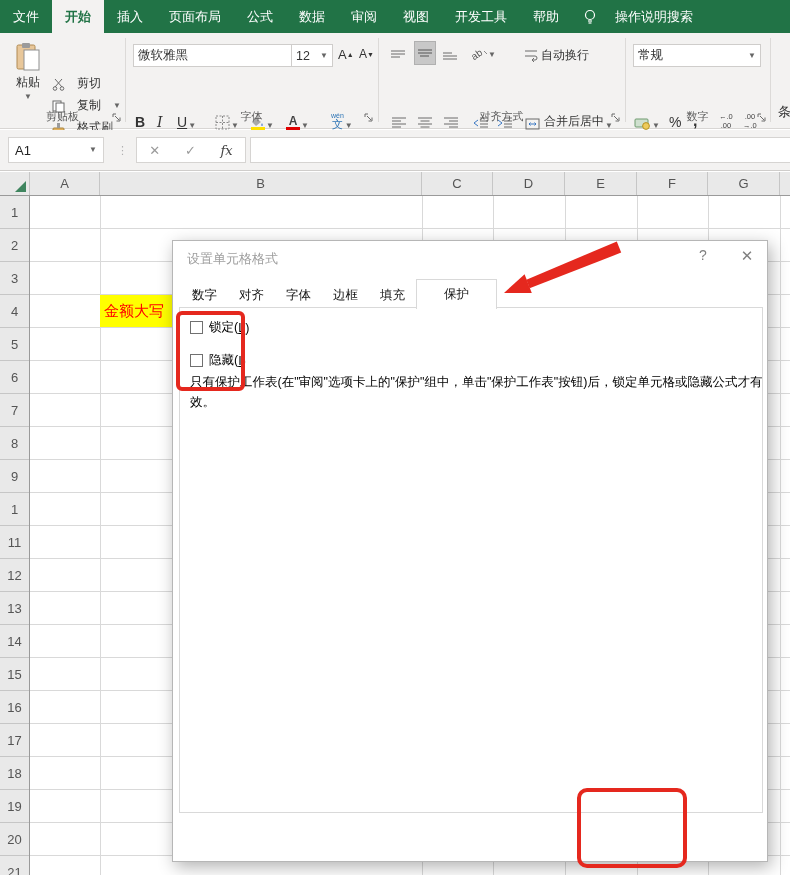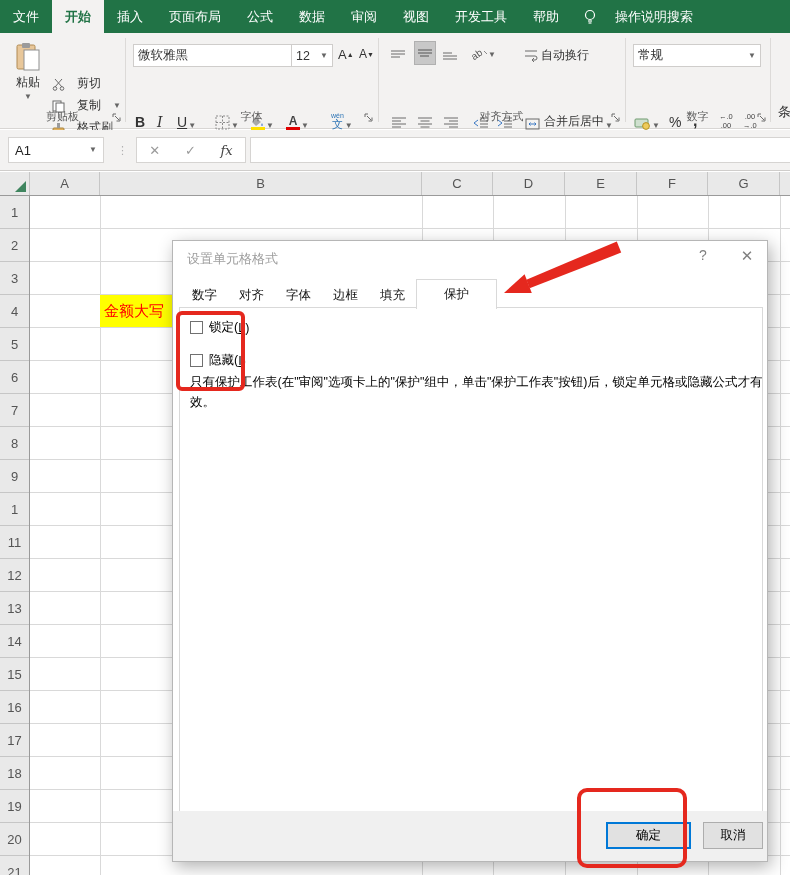--- a/index.html
+++ b/index.html
@@ -469,24 +469,20 @@
           <span>)</span>
       </div>
       <div class="chk-row r2">
         <span class="chkbox"></span>
         <span>隐藏(</span>
           <u>I</u>
           <span>)</span>
       </div>
       <div class="dlg-desc">只有保护工作表(在"审阅"选项卡上的"保护"组中，单击"保护工作表"按钮)后，锁定单元格或隐藏公式才有效。</div>
     </div>
-    <div class="dlg-footer">
-      <div class="btn btn-ok">确定</div>
-      <div class="btn btn-cancel">取消</div>
-    </div>
   </div>
 
   <div class="ann-rect r1"></div>
   <div class="ann-rect r2"></div>
   <svg class="ann-arrow" width="790" height="875" viewBox="0 0 790 875">
     <polygon points="616.8,241.4 621.2,252.6 529.6,288.2 526.4,279.8" fill="#e5281e"></polygon>
     <polygon points="504,293 524.6,274.3 531.8,292.9" fill="#e5281e"></polygon>
   </svg>
 
 </div>

